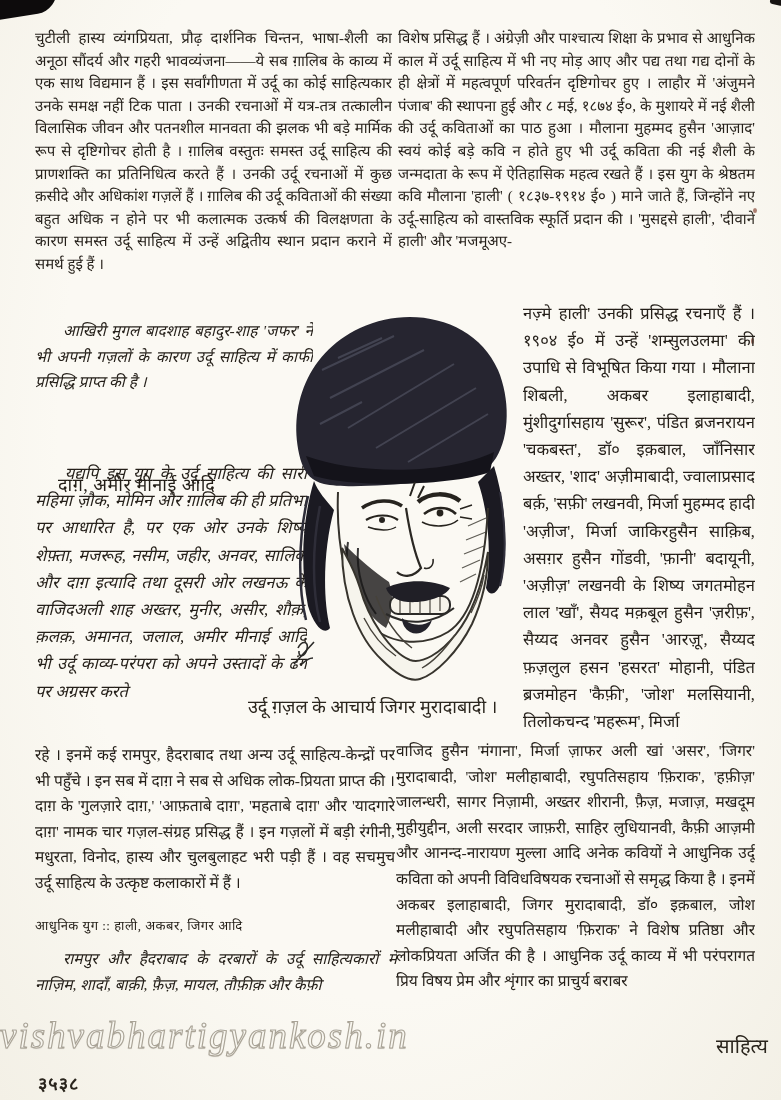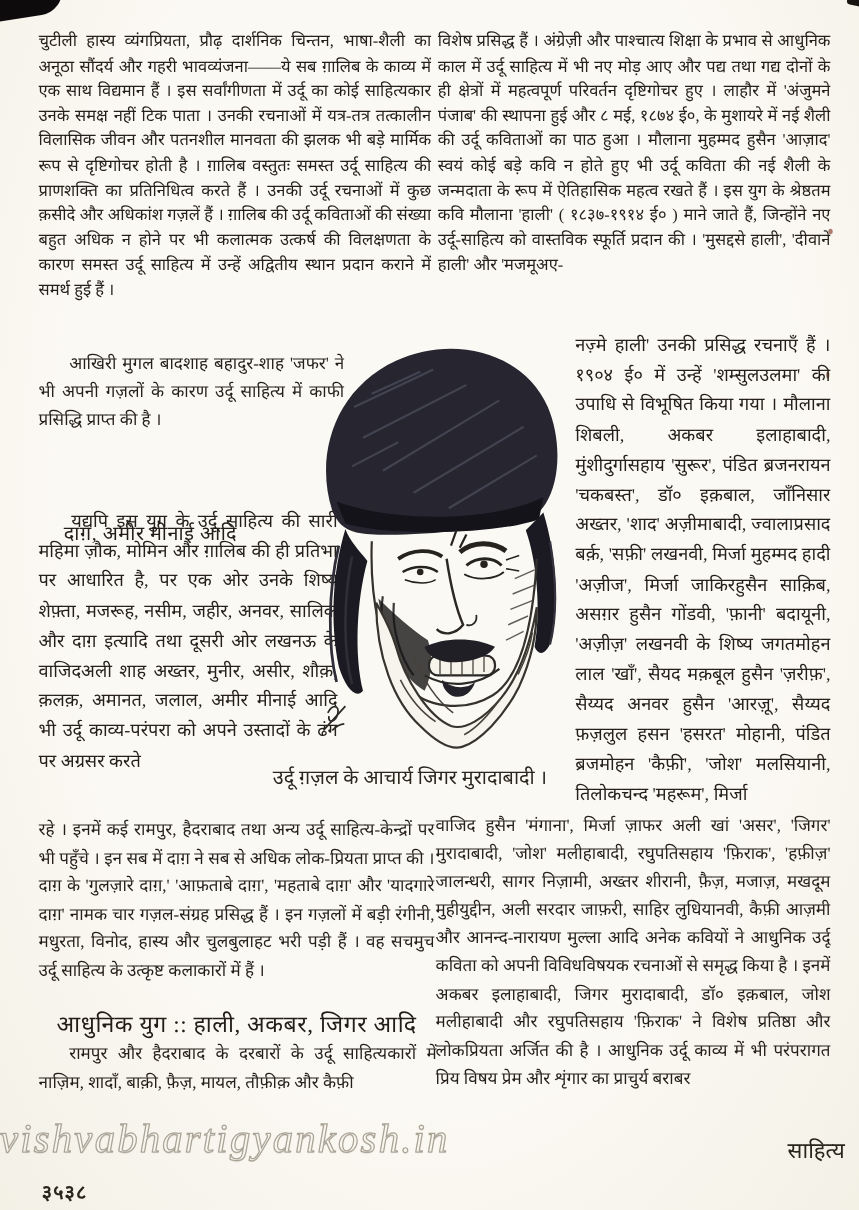--- a/index.html
+++ b/index.html
@@ -9,21 +9,21 @@
     font-family:"Liberation Serif","DejaVu Serif",serif;
     color:#241f19;
   }
   .page{position:absolute;inset:0;background:
     radial-gradient(ellipse at 50% 40%, #fbf9f3 60%, #f3f0e6 100%);}
   .block{position:absolute;text-align:justify;overflow:hidden;
     -webkit-hyphens:none;hyphens:none;overflow-wrap:break-word;}
   .text-sm{font-size:15px;line-height:22.6px;}
   .text-md{font-size:15.5px;line-height:25.6px;}
   .text-lg{font-size:16.5px;line-height:27.2px;}
-  .indent{text-indent:1.8em;}
+  .indent{text-indent:1.8em;font-style:italic;}
   .heading{position:absolute;font-size:18px;color:#221d16;letter-spacing:.5px;white-space:nowrap;}
   .caption{position:absolute;font-size:18px;color:#2a251d;text-align:left;white-space:nowrap;}
   .pageno{position:absolute;font-size:18px;font-weight:bold;color:#2a251d;letter-spacing:1px;margin-top:43px;}
   .footer-right{position:absolute;font-size:20px;color:#2a251d;}
   .watermark{
     position:absolute;left:0;right:0;top:1014px;
     font-size:37px;font-style:italic;letter-spacing:2px;
     color:#f8f6ef;
     -webkit-text-stroke:1.1px #a9a396;
     text-shadow:0 1px 1px rgba(90,85,75,.25), 0 -1px 0 rgba(255,255,255,.8);
@@ -54,21 +54,21 @@
   <div class="block text-sm" style="left:35px;top:27px;width:357px;height:293px;">चुटीली हास्य व्यंगप्रियता, प्रौढ़ दार्शनिक चिन्तन, भाषा-शैली का अनूठा सौंदर्य और गहरी भावव्यंजना——ये सब ग़ालिब के काव्य में एक साथ विद्यमान हैं । इस सर्वांगीणता में उर्दू का कोई साहित्यकार उनके समक्ष नहीं टिक पाता । उनकी रचनाओं में यत्र-तत्र तत्कालीन विलासिक जीवन और पतनशील मानवता की झलक भी बड़े मार्मिक रूप से दृष्टिगोचर होती है । ग़ालिब वस्तुतः समस्त उर्दू साहित्य की प्राणशक्ति का प्रतिनिधित्व करते हैं । उनकी उर्दू रचनाओं में कुछ क़सीदे और अधिकांश गज़लें हैं । ग़ालिब की उर्दू कविताओं की संख्या बहुत अधिक न होने पर भी कलात्मक उत्कर्ष की विलक्षणता के कारण समस्त उर्दू साहित्य में उन्हें अद्वितीय स्थान प्रदान कराने में समर्थ हुई हैं ।</div>
 
   <div class="block text-md indent" style="left:35px;top:318px;width:278px;height:100px;">आखिरी मुगल बादशाह बहादुर-शाह 'जफर' ने भी अपनी गज़लों के कारण उर्दू साहित्य में काफी प्रसिद्धि प्राप्त की है ।</div>
 
   <div class="heading" style="left:58px;top:428px;margin-top:44px;">दाग़, अमीर मीनाई आदि</div>
 
   <div class="block text-lg indent" style="left:35px;top:460px;width:272px;height:280px;">यद्यपि इस युग के उर्दू साहित्य की सारी महिमा ज़ौक, मोमिन और ग़ालिब की ही प्रतिभा पर आधारित है, पर एक ओर उनके शिष्य शेफ़्ता, मजरूह, नसीम, जहीर, अनवर, सालिक और दाग़ इत्यादि तथा दूसरी ओर लखनऊ के वाजिदअली शाह अख्तर, मुनीर, असीर, शौक़, क़लक़, अमानत, जलाल, अमीर मीनाई आदि भी उर्दू काव्य-परंपरा को अपने उस्तादों के ढंग पर अग्रसर करते</div>
 
   <div class="block text-md" style="left:35px;top:742px;width:360px;height:172px;">रहे । इनमें कई रामपुर, हैदराबाद तथा अन्य उर्दू साहित्य-केन्द्रों पर भी पहुँचे । इन सब में दाग़ ने सब से अधिक लोक-प्रियता प्राप्त की । दाग़ के 'गुलज़ारे दाग़,' 'आफ़ताबे दाग़', 'महताबे दाग़' और 'यादगारे दाग़' नामक चार गज़ल-संग्रह प्रसिद्ध हैं । इन गज़लों में बड़ी रंगीनी, मधुरता, विनोद, हास्य और चुलबुलाहट भरी पड़ी हैं । वह सचमुच उर्दू साहित्य के उत्कृष्ट कलाकारों में हैं ।</div>
 
-  <div class="heading" style="left:35px;top:916px;width:360px;text-align:center;font-size:21px;">आधुनिक युग :: हाली, अकबर, जिगर आदि</div>
+  <div class="heading" style="left:35px;top:916px;width:360px;text-align:left;font-size:13px;">आधुनिक युग :: हाली, अकबर, जिगर आदि</div>
 
   <div class="block text-md indent" style="left:35px;top:946px;width:362px;height:58px;">रामपुर और हैदराबाद के दरबारों के उर्दू साहित्यकारों में नाज़िम, शादाँ, बाक़ी, फ़ैज़, मायल, तौफ़ीक़ और कैफ़ी</div>
 
   <div class="block text-sm" style="left:398px;top:27px;width:357px;height:273px;">विशेष प्रसिद्ध हैं । अंग्रेज़ी और पाश्चात्य शिक्षा के प्रभाव से आधुनिक काल में उर्दू साहित्य में भी नए मोड़ आए और पद्य तथा गद्य दोनों के ही क्षेत्रों में महत्वपूर्ण परिवर्तन दृष्टिगोचर हुए । लाहौर में 'अंजुमने पंजाब' की स्थापना हुई और ८ मई, १८७४ ई०, के मुशायरे में नई शैली की उर्दू कविताओं का पाठ हुआ । मौलाना मुहम्मद हुसैन 'आज़ाद' स्वयं कोई बड़े कवि न होते हुए भी उर्दू कविता की नई शैली के जन्मदाता के रूप में ऐतिहासिक महत्व रखते हैं । इस युग के श्रेष्ठतम कवि मौलाना 'हाली' ( १८३७-१९१४ ई० ) माने जाते हैं, जिन्होंने नए उर्दू-साहित्य को वास्तविक स्फूर्ति प्रदान की । 'मुसद्दसे हाली', 'दीवाने हाली' और 'मजमूअए-</div>
 
   <div class="block text-lg" style="left:523px;top:300px;width:232px;height:438px;">नज़्मे हाली' उनकी प्रसिद्ध रचनाएँ हैं । १९०४ ई० में उन्हें 'शम्सुलउलमा' की उपाधि से विभूषित किया गया । मौलाना शिबली, अकबर इलाहाबादी, मुंशीदुर्गासहाय 'सुरूर', पंडित ब्रजनरायन 'चकबस्त', डॉ० इक़बाल, जाँनिसार अख्तर, 'शाद' अज़ीमाबादी, ज्वालाप्रसाद बर्क़, 'सफ़ी' लखनवी, मिर्जा मुहम्मद हादी 'अज़ीज', मिर्जा जाकिरहुसैन साक़िब, असग़र हुसैन गोंडवी, 'फ़ानी' बदायूनी, 'अज़ीज़' लखनवी के शिष्य जगतमोहन लाल 'खाँ', सैयद मक़बूल हुसैन 'ज़रीफ़', सैय्यद अनवर हुसैन 'आरज़ू', सैय्यद फ़ज़लुल हसन 'हसरत' मोहानी, पंडित ब्रजमोहन 'कैफ़ी', 'जोश' मलसियानी, तिलोकचन्द 'महरूम', मिर्जा</div>
 
   <div class="block text-md" style="left:396px;top:738px;width:359px;height:282px;">वाजिद हुसैन 'मंगाना', मिर्जा ज़ाफर अली खां 'असर', 'जिगर' मुरादाबादी, 'जोश' मलीहाबादी, रघुपतिसहाय 'फ़िराक', 'हफ़ीज़' जालन्धरी, सागर निज़ामी, अख्तर शीरानी, फ़ैज़, मजाज़, मखदूम मुहीयुद्दीन, अली सरदार जाफ़री, साहिर लुधियानवी, कैफ़ी आज़मी और आनन्द-नारायण मुल्ला आदि अनेक कवियों ने आधुनिक उर्दू कविता को अपनी विविधविषयक रचनाओं से समृद्ध किया है । इनमें अकबर इलाहाबादी, जिगर मुरादाबादी, डॉ० इक़बाल, जोश मलीहाबादी और रघुपतिसहाय 'फ़िराक' ने विशेष प्रतिष्ठा और लोकप्रियता अर्जित की है । आधुनिक उर्दू काव्य में भी परंपरागत प्रिय विषय प्रेम और शृंगार का प्राचुर्य बराबर</div>
 
   <div class="portrait">

